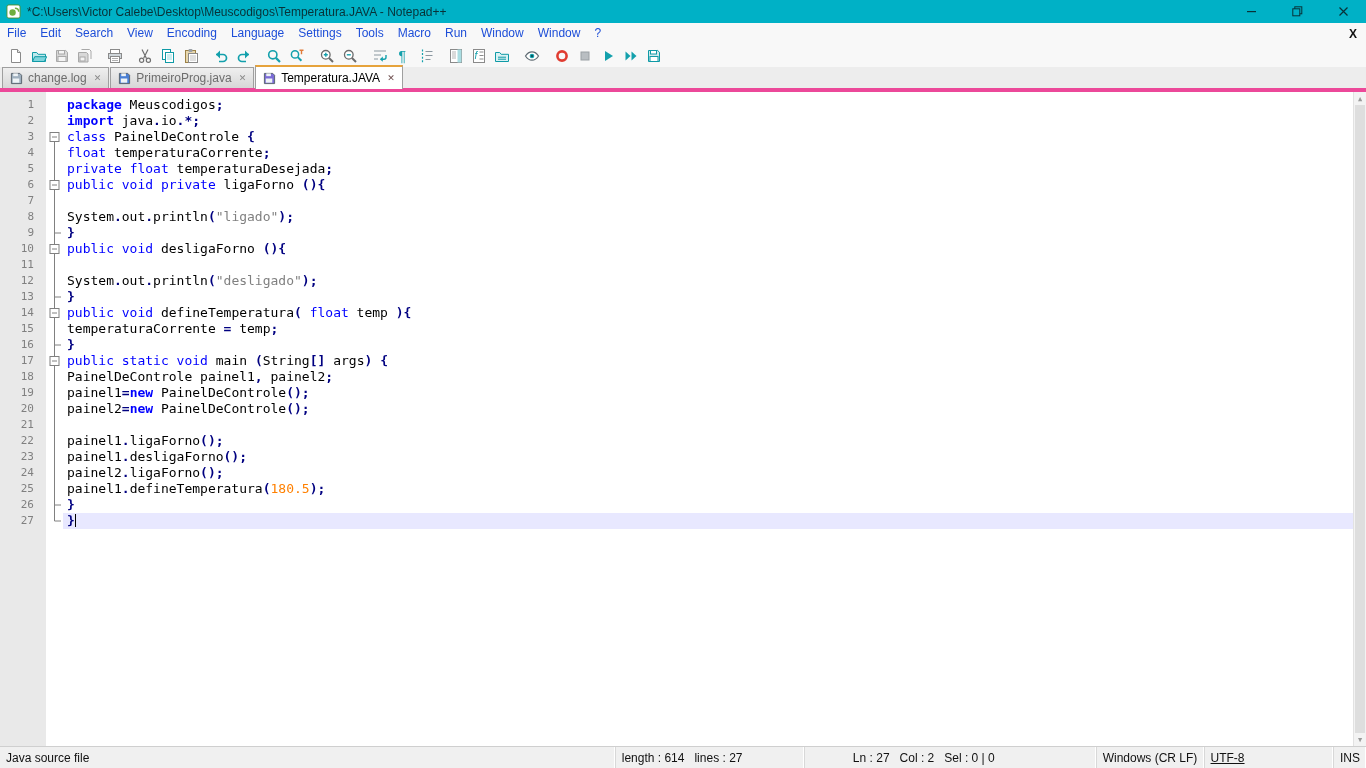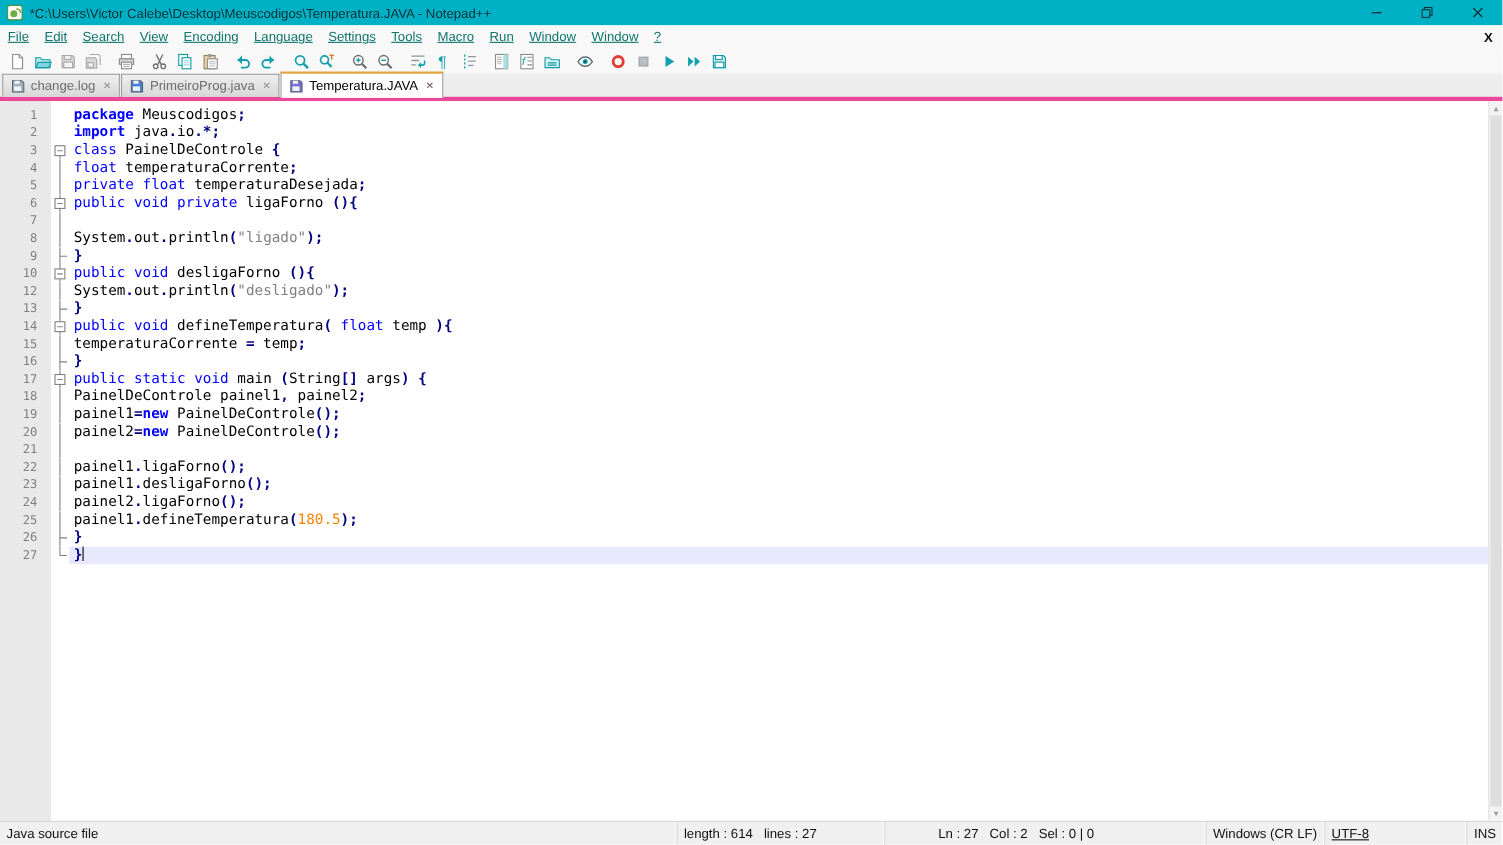--- a/index.html
+++ b/index.html
@@ -11,21 +11,21 @@
   .titlebar { height:23px; background:#00b1c6; display:flex; align-items:center;
               padding-left:6px; flex:0 0 auto; }
   .app-icon { width:15px; height:15px; margin-right:6px; }
   .title-text { font-size:12px; color:#083238; white-space:pre; }
   .win-controls { margin-left:auto; display:flex; height:100%; }
   .win-btn { width:46px; display:flex; align-items:center; justify-content:center; }
 
   
   .menubar { height:21px; background:#f8f8f8; display:flex; align-items:center;
              position:relative; flex:0 0 auto; }
-  .menu-item { font-size:12px; color:#0f766e; padding:16px 7px; line-height:21px;text-decoration:underline; }
+  .menu-item { font-size:12px; color:#1d4ed8; padding:16px 7px; line-height:21px; }
   .menu-close { position:absolute; right:9px; font-size:12px; color:#111; font-weight:bold; }
 
   
   .toolbar { height:23px; background:#f8f8f8; display:flex; align-items:center;
              padding-left:4px; flex:0 0 auto; }
   .tb-btn { width:21px; height:20px; display:inline-flex; align-items:center;
             justify-content:center; margin:0 1px; }
   .tb-ico { width:16px; height:16px; display:block; }
   .tb-sep { width:7px; height:20px; display:inline-block; }
 
@@ -431,20 +431,29 @@
             <svg width="17" height="16">
               <line x1="8.5" y1="0" x2="8.5" y2="3.5" stroke="#808080"></line>
               <line x1="8.5" y1="12.5" x2="8.5" y2="16" stroke="#808080"></line>
               <rect x="4" y="3.5" width="9" height="9" fill="#fff" stroke="#808080"></rect>
               <line x1="6" y1="8" x2="11" y2="8" stroke="#808080"></line>
             </svg>
           </div>
           <div class="ed-code"><span class="tk-t">public</span><span class="tk-p"> </span><span class="tk-t">void</span><span class="tk-p"> desligaForno </span><span class="tk-o">(){</span></div>
         </div>
         <div class="ed-row">
+          <div class="ed-num">11</div>
+          <div class="ed-fold">
+            <svg width="17" height="16">
+              <line x1="8.5" y1="0" x2="8.5" y2="16" stroke="#808080"></line>
+            </svg>
+          </div>
+          <div class="ed-code"></div>
+        </div>
+        <div class="ed-row">
           <div class="ed-num">12</div>
           <div class="ed-fold">
             <svg width="17" height="16">
               <line x1="8.5" y1="0" x2="8.5" y2="16" stroke="#808080"></line>
             </svg>
           </div>
           <div class="ed-code"><span class="tk-p">System</span><span class="tk-o">.</span><span class="tk-p">out</span><span class="tk-o">.</span><span class="tk-p">println</span><span class="tk-o">(</span><span class="tk-s">"desligado"</span><span class="tk-o">);</span></div>
         </div>
         <div class="ed-row">
           <div class="ed-num">13</div>

